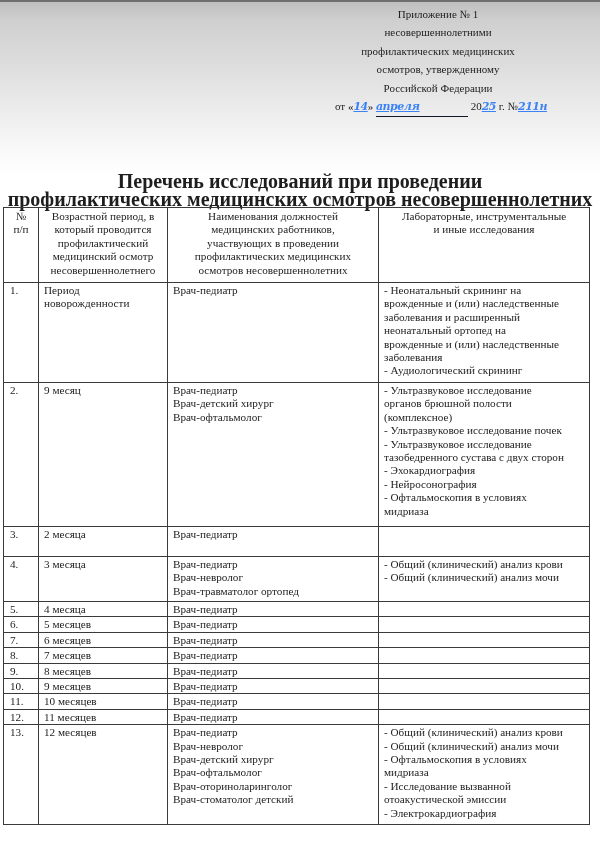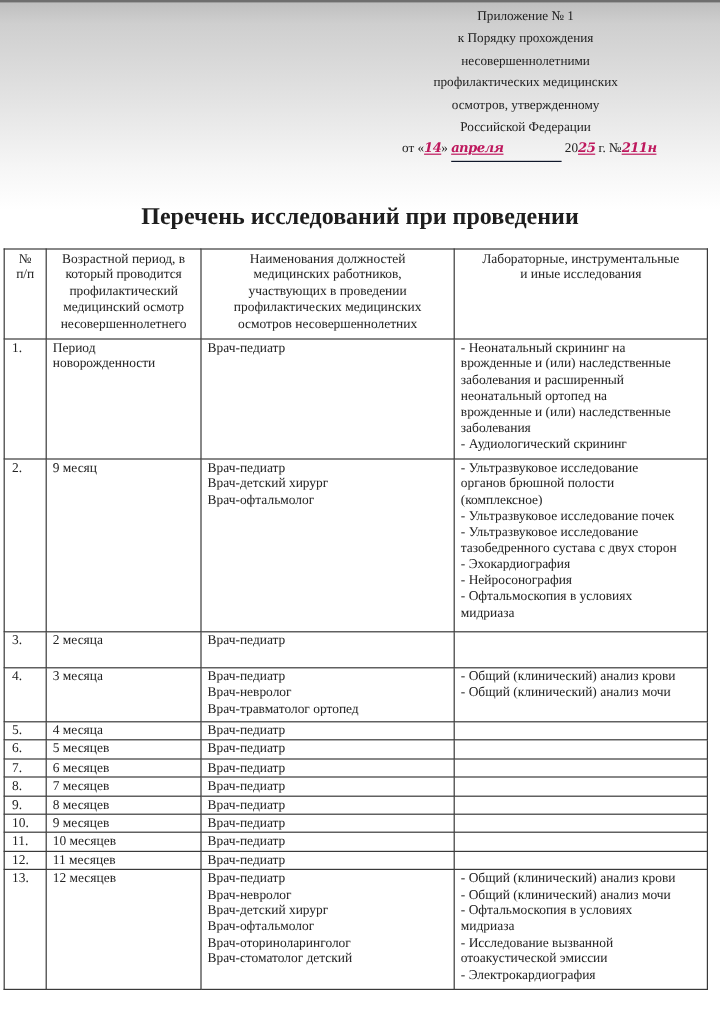--- a/index.html
+++ b/index.html
@@ -9,21 +9,21 @@
       font-family: "Liberation Serif", "DejaVu Serif", serif;
       color: #1a1a1a;
     }
     .topline { position:absolute; left:0; top:0; width:600px; height:2px; background:#6e6e6e; }
     .appendix {
       position:absolute; left:286px; top:5px; width:304px;
       text-align:center; font-size:11px; line-height:18.4px; color:#222;
     }
     .appendix div { white-space: nowrap; }
     .sigline { position:relative; white-space:nowrap; }
-    .hand { font-family: "DejaVu Serif", serif; font-style: italic; font-weight: bold; color:#be185d; text-decoration: underline; letter-spacing:-0.5px; }
+    .hand { font-family: "DejaVu Serif", serif; font-style: italic; font-weight: bold; color:#3b82f6; text-decoration: underline; letter-spacing:-0.5px; }
     .blank { display:inline-block; border-bottom:1px solid #0f172a; }
     .doc-title {
       position:absolute; left:0; top:172px; width:600px; text-align:center;
       font-weight:bold; font-size:20px; line-height:18px; color:#1e1e1e;
     }
     table.list {
       position:absolute; left:3px; top:207px; width:586px;
       border-collapse: collapse; table-layout: fixed;
       font-size:11.2px; line-height:13.4px; color:#232323;
     }
@@ -43,32 +43,32 @@
     .num { padding-left:6px !important; }
     .line { display:block; white-space:nowrap; }
   </style>
 </head>
 <body>
 
 <div class="topline"></div>
 
 <div class="appendix">
   <div>Приложение № 1</div>
-  <div>к Порядку прохождения</div>
   <div>несовершеннолетними</div>
   <div>профилактических медицинских</div>
   <div>осмотров, утвержденному</div>
   <div>Российской Федерации</div>
   <div class="sigline" style="margin-left:6px;">
     <span>от «</span><span class="hand">14</span><span>» </span><span class="hand blank" style="width:92px;text-align:left;">апреля</span><span> 20</span><span class="hand">25</span><span> г. №</span><span class="hand">211н</span>
   </div>
 </div>
 
 <div class="doc-title">
   <div>Перечень исследований при проведении</div>
+  <div>профилактических медицинских осмотров несовершеннолетних</div>
 </div>
 
 <table class="list">
   <colgroup>
       <col class="c1">
       <col class="c2">
       <col class="c3">
       <col class="c4">
     </colgroup>
   <thead>

